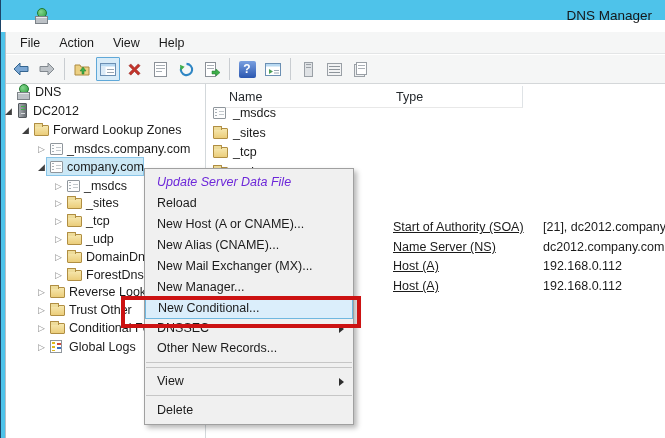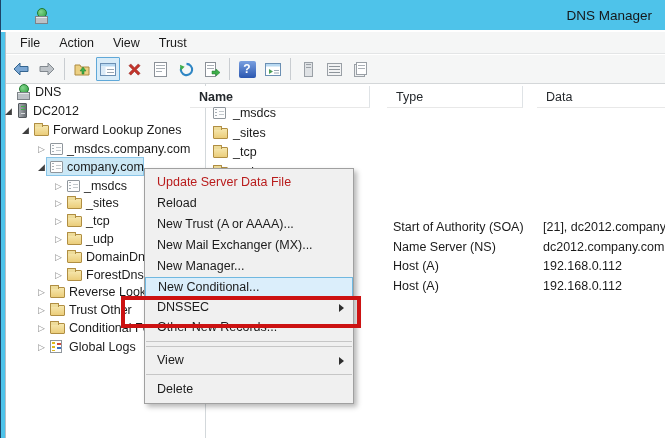--- a/index.html
+++ b/index.html
@@ -1,21 +1,21 @@
 <!DOCTYPE html>
 <html><head>
 <meta charset="utf-8">
 <style>
   * { margin:0; padding:0; box-sizing:border-box; }
   body { font-family:"Liberation Sans", sans-serif; background:#dcdcdc; }
   .window { position:relative; width:665px; height:438px; background:#fff; overflow:hidden;
             font-size:12.5px; color:#1b1b1b; }
 
   
-  .titlebar { position:absolute; left:0; top:0; width:665px; height:30px; background:#4ec3ea; }
+  .titlebar { position:absolute; left:0; top:0; width:665px; height:20px; background:#4ec3ea; }
   .title-text { position:absolute; right:13px; top:8px; font-size:13.5px; color:#16181a; }
   .edge-navy { position:absolute; left:0; top:0; width:1px; height:438px; background:#1d4467; }
   .edge-cyan { position:absolute; left:1px; top:32px; width:4px; height:406px; background:#4ec3ea; }
   .edge-gray { position:absolute; left:5px; top:32px; width:1px; height:406px; background:#b7bec4; }
 
   .menubar { position:absolute; left:6px; top:32px; width:659px; height:22px; background:#f5f6f6;
              border-bottom:1px solid #e3e5e6; display:flex; align-items:center; padding-left:8px; }
   .menubar span { padding:2px 6px; margin-right:7px; cursor:default; }
 
   .toolbar { position:absolute; left:6px; top:55px; width:659px; height:29px; background:#f5f6f6;
@@ -66,30 +66,30 @@
                background:#bcc1c6; border:1px solid #7c8288; box-shadow:inset 0 1px 0 #e6e9eb; }
   .ic-logs { width:12px; height:13px; top:2px; background:#fff; border:1px solid #8f969c; }
   .ic-logs::before { content:""; position:absolute; left:1px; top:1px; width:3px; height:9px;
                background:repeating-linear-gradient(#e0b91d 0 2px,#fff 2px 4px); }
   .ic-logs::after { content:""; position:absolute; left:6px; top:2px; width:4px; height:2px;
                background:#d04a3c; box-shadow:0 4px 0 #3b6fc4; }
 
   
   .lrow { position:absolute; height:19px; line-height:19px; white-space:nowrap; }
   .lname { position:absolute; left:233px; top:0; }
-  .ltype { position:absolute; left:393px; top:0; }
+  .ltype { position:absolute; left:393px; top:0;text-decoration:underline; }
   .ldata { position:absolute; left:543px; top:0; }
   .lic   { left:213px; }
 
   
   .cmenu { position:absolute; left:144px; top:168px; width:210px; background:#f0f0f0;
            border:1px solid #a0a0a0; box-shadow:3px 3px 5px rgba(0,0,0,.28); z-index:10; padding:3px 0; }
   .mitem { height:21px; line-height:20px; padding:0 24px 0 12px; position:relative; cursor:default; }
   .mitem.h20 { height:20px; line-height:19px; }
-  .mitem.disabled { color:#b91c1c; }
+  .mitem.disabled { color:#6d28d9;font-style:italic; }
   .mitem.hl { background:#dbeefb; border:1px solid #70b8e0; line-height:18px; }
   .msep { border-top:1px solid #c6c6c6; margin:3px 1px 4px 1px; height:0; }
   .sub-arrow { position:absolute; right:9px; top:6px; width:0; height:0;
                border-left:5px solid #2e2e2e; border-top:4px solid transparent; border-bottom:4px solid transparent; }
 
   
   .red-box { position:absolute; left:121px; top:296px; width:240px; height:32px;
              border:4px solid #cc1212; z-index:20; }
 </style>
 </head>
@@ -102,21 +102,21 @@
     <span class="title-text">DNS Manager</span>
   </div>
   <div class="edge-navy"></div>
   <div class="edge-cyan"></div>
   <div class="edge-gray"></div>
 
   <div class="menubar">
     <span>File</span>
     <span>Action</span>
     <span>View</span>
-    <span>Trust</span>
+    <span>Help</span>
   </div>
 
   <div class="toolbar">
     <div class="tbtn">
       <svg width="16" height="14" viewBox="0 0 16 14">
           <path d="M7 1 L1 7 L7 13 L7 9.5 H15 V4.5 H7 Z" fill="#7ba7d4" stroke="#33648f"></path>
         </svg>
     </div>
     <div class="tbtn">
       <svg width="16" height="14" viewBox="0 0 16 14">
@@ -201,23 +201,22 @@
           <rect x="2.5" y="0.5" width="10" height="12" fill="#fff" stroke="#9aa0a6"></rect>
           <rect x="4" y="3" width="7" height="1" fill="#aab0b6"></rect>
           <rect x="4" y="6" width="7" height="1" fill="#aab0b6"></rect>
         </svg>
     </div>
   </div>
 
   <div class="content-bg"></div>
   <div class="pane-divider"></div>
 
-  <div class="hdr-cell" style="left:190px; width:180px;font-weight:bold;">Name</div>
+  <div class="hdr-cell" style="left:220px; width:180px;">Name</div>
   <div class="hdr-cell" style="left:387px; width:136px;">Type</div>
-  <div class="hdr-cell" style="left:537px; width:128px; border-right:none;">Data</div>
 
   <div class="lrow" style="top:104px;">
     <span class="ic ic-zone lic"></span>
     <span class="lname">_msdcs</span>
   </div>
   <div class="lrow" style="top:124px;">
     <span class="ic ic-folder lic"></span>
     <span class="lname">_sites</span>
   </div>
   <div class="lrow" style="top:143px;">
@@ -317,21 +316,22 @@
   </div>
   <div class="trow" style="top:338px;">
     <span class="arrow col" style="left:38px;">▷</span>
     <span class="ic ic-logs" style="left:50px;"></span>
     <span class="tlabel" style="left:69px;">Global Logs</span>
   </div>
 
   <div class="cmenu">
     <div class="mitem disabled">Update Server Data File</div>
     <div class="mitem">Reload</div>
-    <div class="mitem">New Trust (A or AAAA)...</div>
+    <div class="mitem">New Host (A or CNAME)...</div>
+    <div class="mitem">New Alias (CNAME)...</div>
     <div class="mitem">New Mail Exchanger (MX)...</div>
     <div class="mitem">New Manager...</div>
     <div class="mitem hl">New Conditional...</div>
     <div class="mitem h20">
       <span>DNSSEC</span>
       <span class="sub-arrow"></span>
     </div>
     <div class="mitem h20">Other New Records...</div>
     <div class="msep"></div>
     <div class="msep"></div>

